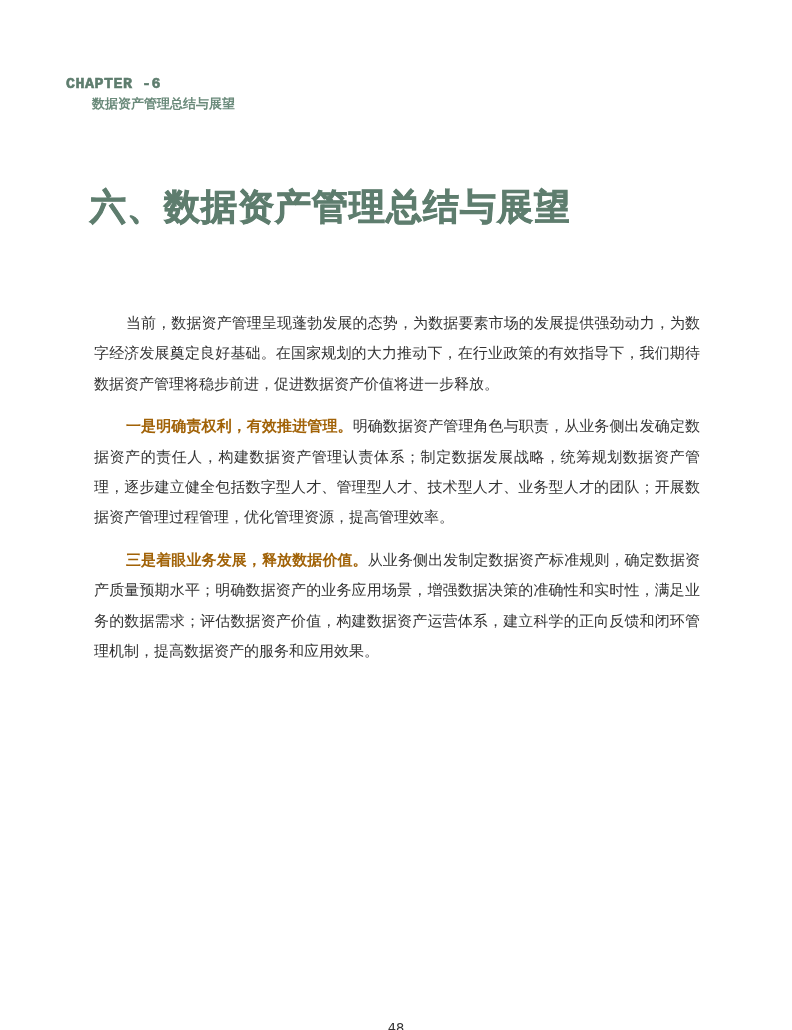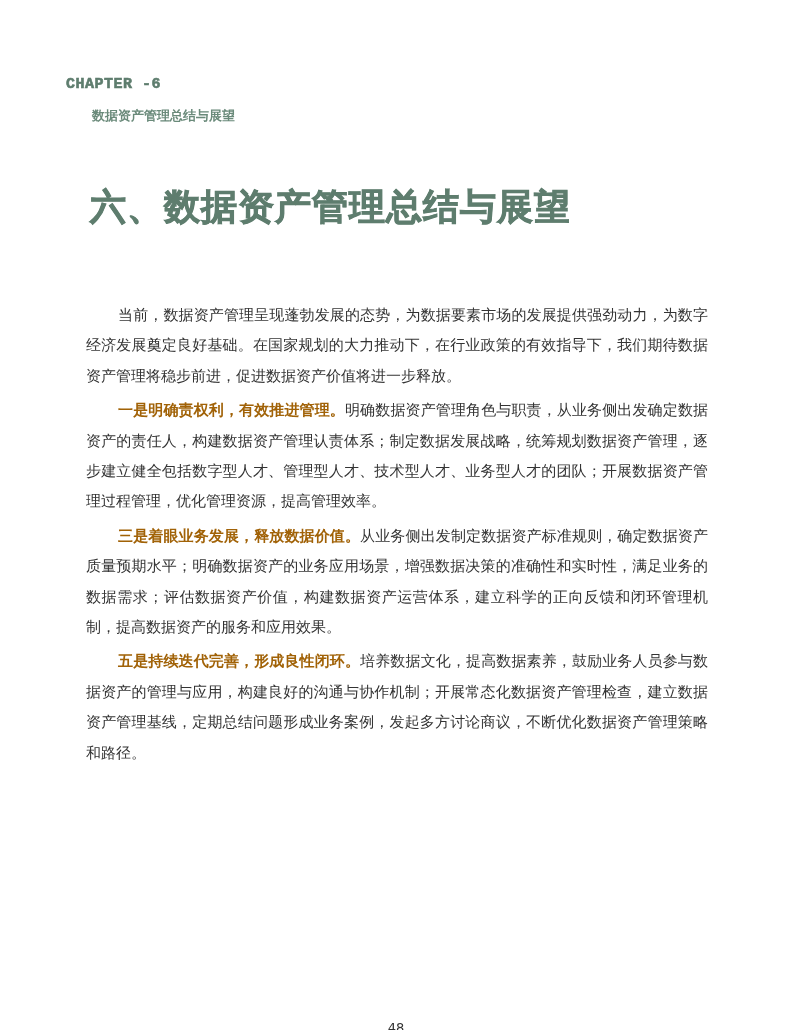--- a/index.html
+++ b/index.html
@@ -24,21 +24,21 @@
       font-family: Liberation Mono, monospace;
       font-weight: 900;
       font-size: 15px;
       letter-spacing: 0.5px;
       color: #5e7d6e;
       line-height: 18px;
       -webkit-text-stroke: 0.6px #5e7d6e;
     }
     .chapter-subtitle {
       margin-left: 26px;
-      margin-top: 14px;
+      margin-top: 2px;
       font-size: 13px;
       font-weight: bold;
       color: #6a8a7a;
       line-height: 16px;
     }
     .page-title {
       position: absolute;
       left: 82px;
       top: 175px;
       margin: 8px;
@@ -49,21 +49,21 @@
       line-height: 48px;
       -webkit-text-stroke: 0.8px #5e7d6e;
     }
     .body-text {
       position: absolute;
       left: 82px;
       top: 296px;
       width: 630px;
     }
     .para {
-      margin: 4px;
+      margin: 12px;
       font-size: 15px;
       line-height: 30.4px;
       text-indent: 32px;
       text-align: justify;
       color: #333333;
     }
     .para strong {
       font-weight: bold;
       color: #a16207;
     }
@@ -90,18 +90,15 @@
 <div class="body-text">
   <p class="para">
     <span>当前，数据资产管理呈现蓬勃发展的态势，为数据要素市场的发展提供强劲动力，为数字经济发展奠定良好基础。在国家规划的大力推动下，在行业政策的有效指导下，我们期待数据资产管理将稳步前进，促进数据资产价值将进一步释放。</span>
   </p>
   <p class="para">
     <strong>一是明确责权利，有效推进管理。</strong><span>明确数据资产管理角色与职责，从业务侧出发确定数据资产的责任人，构建数据资产管理认责体系；制定数据发展战略，统筹规划数据资产管理，逐步建立健全包括数字型人才、管理型人才、技术型人才、业务型人才的团队；开展数据资产管理过程管理，优化管理资源，提高管理效率。</span>
   </p>
   <p class="para">
     <strong>三是着眼业务发展，释放数据价值。</strong><span>从业务侧出发制定数据资产标准规则，确定数据资产质量预期水平；明确数据资产的业务应用场景，增强数据决策的准确性和实时性，满足业务的数据需求；评估数据资产价值，构建数据资产运营体系，建立科学的正向反馈和闭环管理机制，提高数据资产的服务和应用效果。</span>
   </p>
-  <p class="para">
-    <strong>五是持续迭代完善，形成良性闭环。</strong><span>培养数据文化，提高数据素养，鼓励业务人员参与数据资产的管理与应用，构建良好的沟通与协作机制；开展常态化数据资产管理检查，建立数据资产管理基线，定期总结问题形成业务案例，发起多方讨论商议，不断优化数据资产管理策略和路径。</span>
-  </p>
 </div>
 
 <div class="page-number">48</div>
 
 </body></html>

